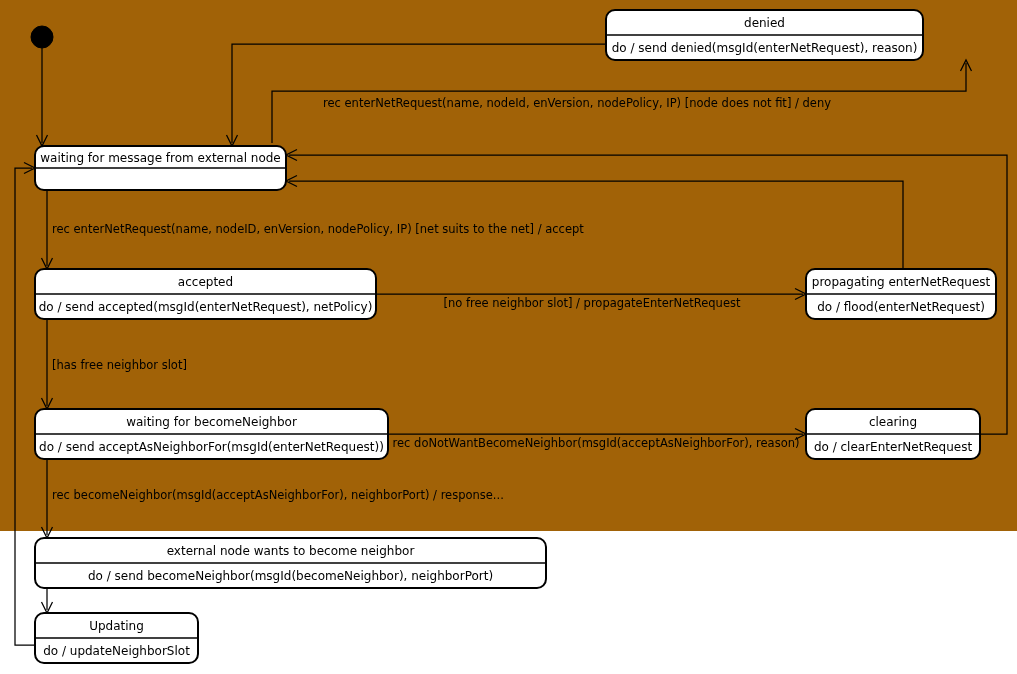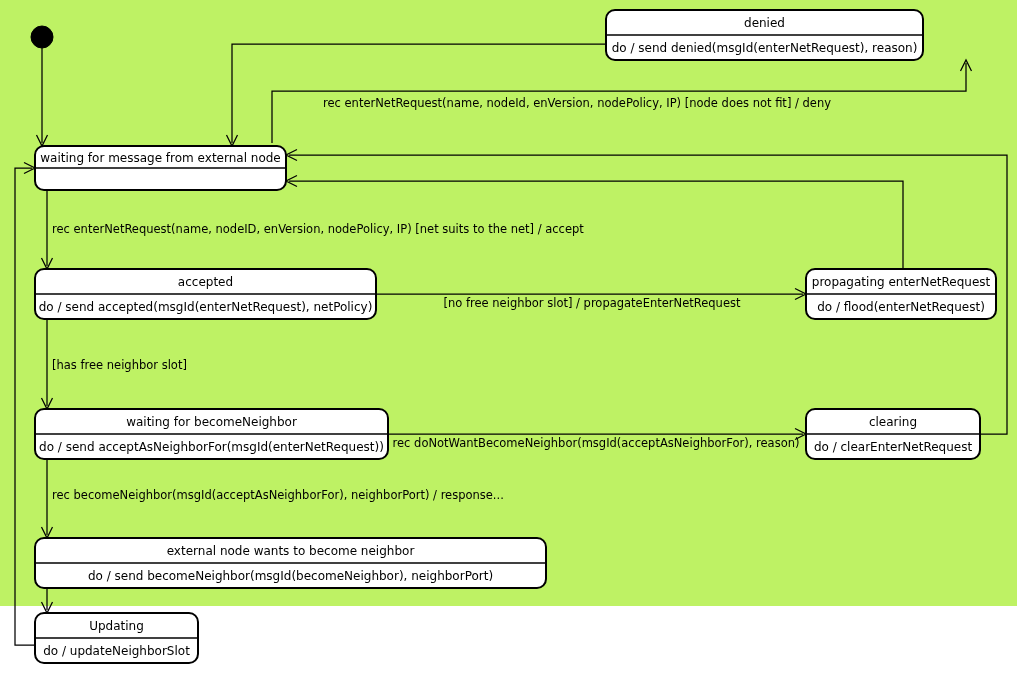--- a/index.html
+++ b/index.html
@@ -9,22 +9,22 @@
   }
   body {
     width: 1017px;
     height: 674px;
     font-family: "DejaVu Sans", "Liberation Sans", sans-serif;
     overflow: hidden;
   }
   #diagram-root {
     position: relative;
     width: 1017px;
-    height: 606px;
-    background: #bef264;
+    height: 531px;
+    background: #a16207;
   }
   svg#uml-canvas {
     position: absolute;
     left: 0;
     top: 0;
     width: 1017px;
     height: 674px;
     display: block;
   }
   .state-box-rect {

